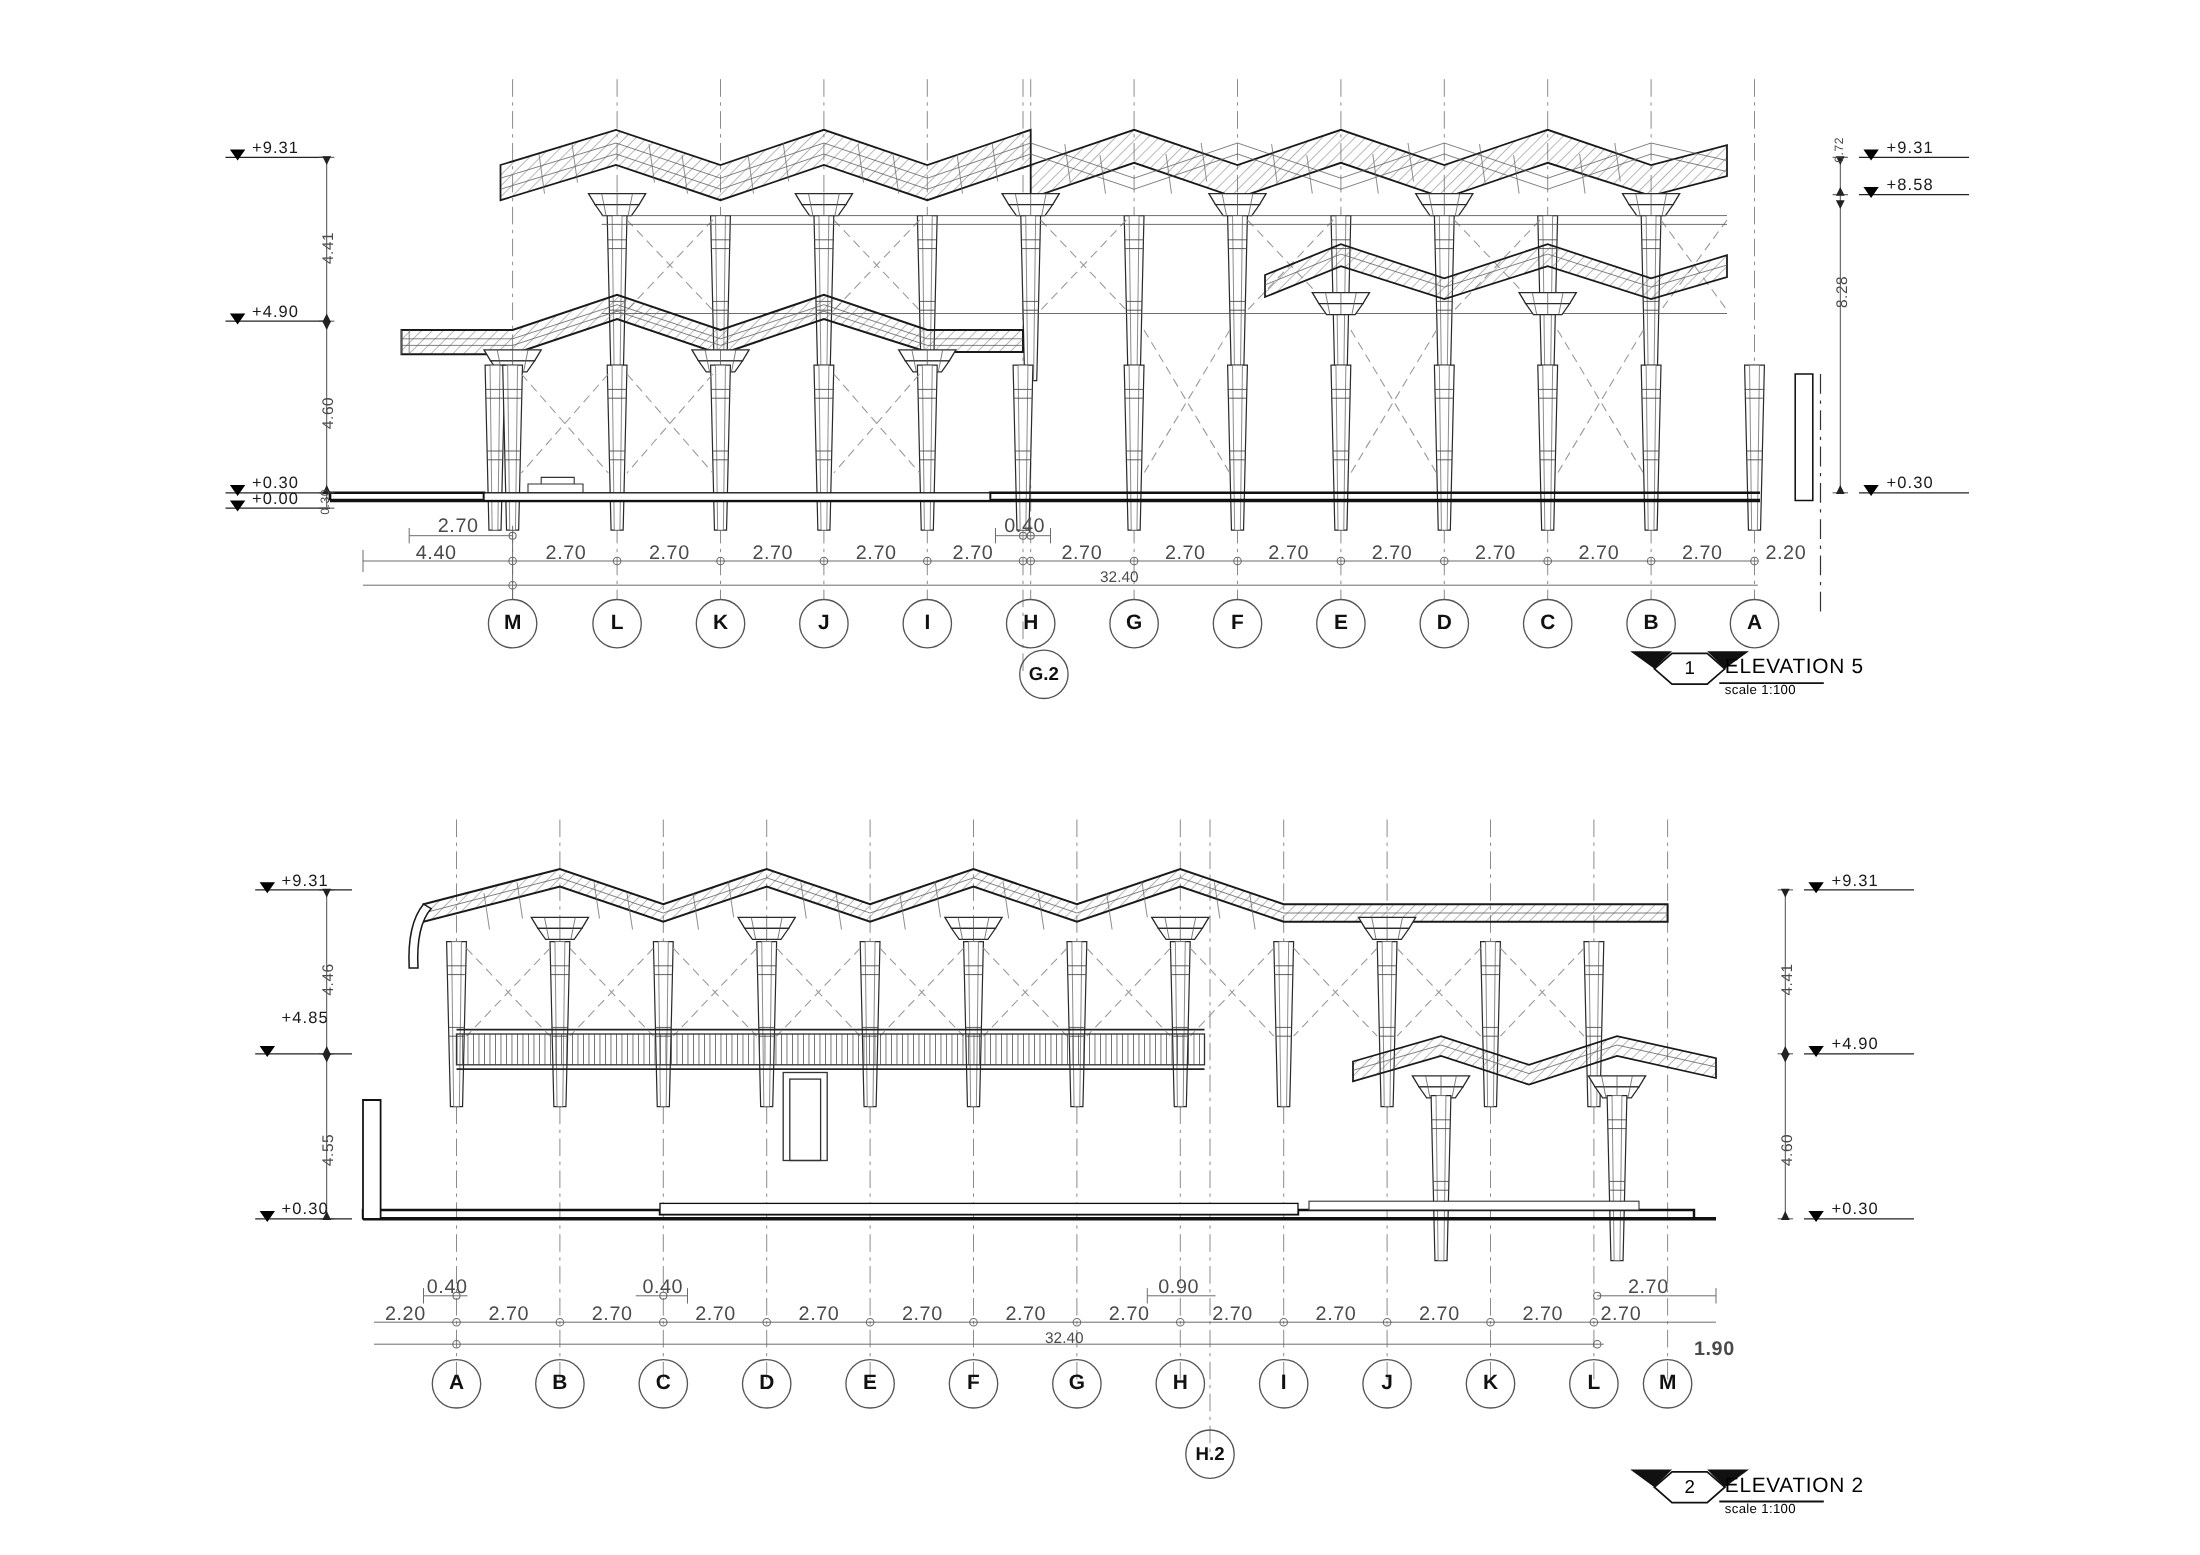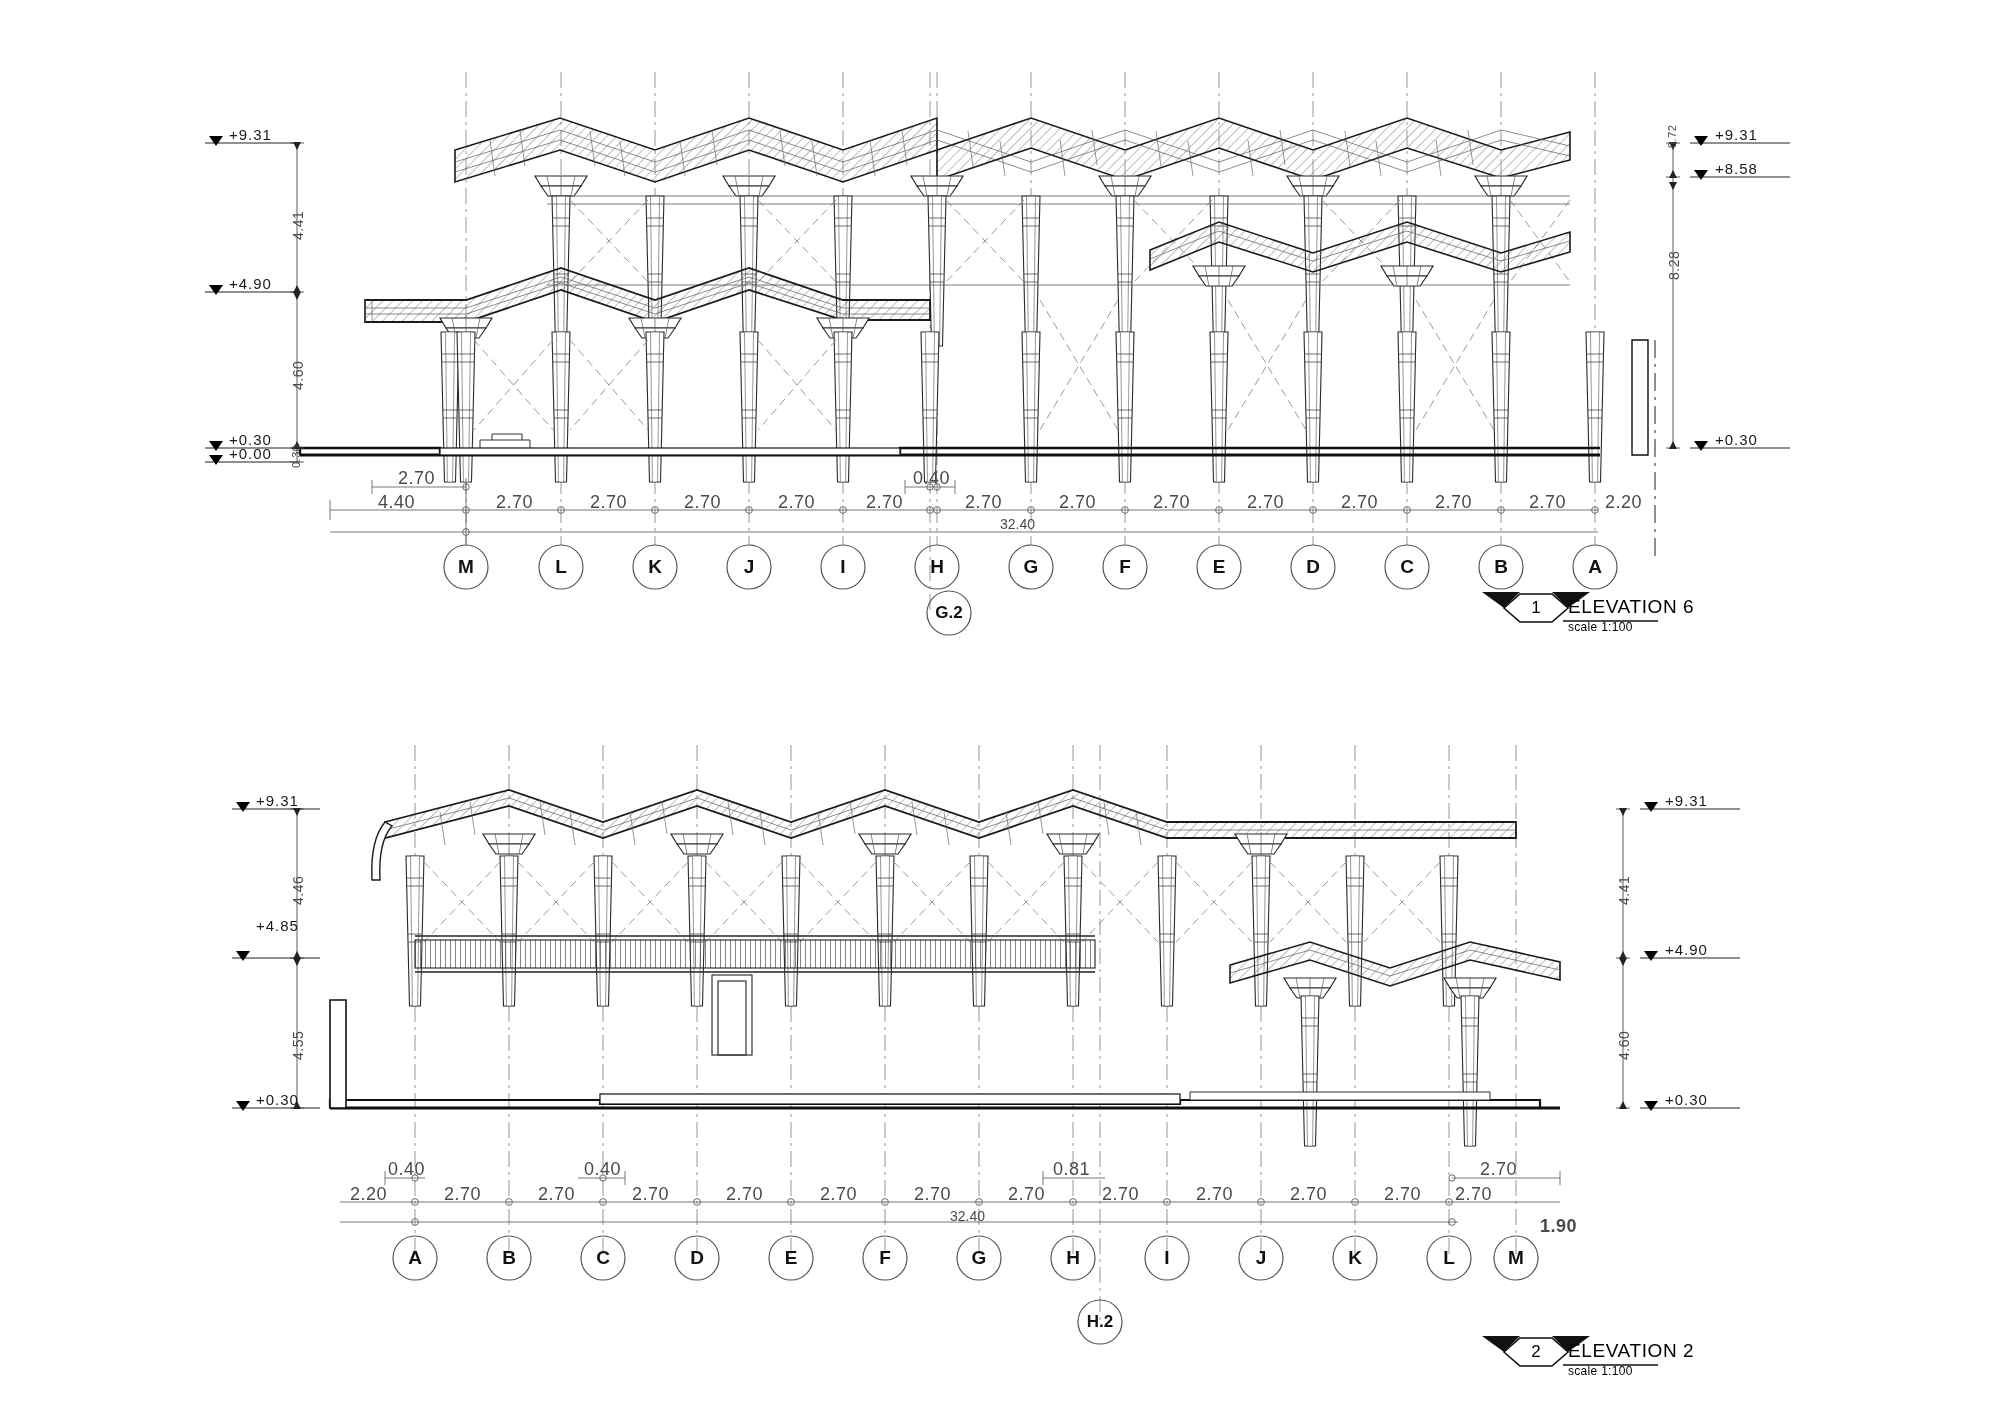--- a/index.html
+++ b/index.html
@@ -613,38 +613,38 @@
   <div class="lbl gridtxt" style="left:1015px;top:556px;width:32px;">G</div>
   <div class="lbl gridtxt" style="left:1109px;top:556px;width:32px;">F</div>
   <div class="lbl gridtxt" style="left:1203px;top:556px;width:32px;">E</div>
   <div class="lbl gridtxt" style="left:1297px;top:556px;width:32px;">D</div>
   <div class="lbl gridtxt" style="left:1391px;top:556px;width:32px;">C</div>
   <div class="lbl gridtxt" style="left:1485px;top:556px;width:32px;">B</div>
   <div class="lbl gridtxt" style="left:1579px;top:556px;width:32px;">A</div>
   <div class="lbl gridtxt" style="left:928px;top:603px;width:42px;font-size:17px;">G.2</div>
 
   <div class="lbl tagnum" style="left:1520px;top:598px;width:32px;">1</div>
-  <div class="lbl ttl" style="left:1568px;top:596px;">ELEVATION 6</div>
+  <div class="lbl ttl" style="left:1568px;top:596px;">ELEVATION 5</div>
   <div class="lbl ttl-sub" style="left:1568px;top:620px;">scale 1:100</div>
 
   <div class="lbl lvl" style="left:256px;top:792px;">+9.31</div>
   <div class="lbl lvl" style="left:256px;top:917px;">+4.85</div>
   <div class="lbl lvl" style="left:256px;top:1091px;">+0.30</div>
   <div class="lbl dimtxt-v" style="left:290px;top:905px;">4.46</div>
   <div class="lbl dimtxt-v" style="left:290px;top:1060px;">4.55</div>
 
   <div class="lbl lvl" style="left:1665px;top:792px;">+9.31</div>
   <div class="lbl lvl" style="left:1665px;top:941px;">+4.90</div>
   <div class="lbl lvl" style="left:1665px;top:1091px;">+0.30</div>
   <div class="lbl dimtxt-v" style="left:1616px;top:905px;">4.41</div>
   <div class="lbl dimtxt-v" style="left:1616px;top:1060px;">4.60</div>
 
   <div class="lbl dimtxt" style="left:388px;top:1159px;">0.40</div>
   <div class="lbl dimtxt" style="left:584px;top:1159px;">0.40</div>
-  <div class="lbl dimtxt" style="left:1053px;top:1159px;">0.81</div>
+  <div class="lbl dimtxt" style="left:1053px;top:1159px;">0.90</div>
   <div class="lbl dimtxt" style="left:1480px;top:1159px;">2.70</div>
 
   <div class="lbl dimtxt" style="left:350px;top:1184px;">2.20</div>
   <div class="lbl dimtxt" style="left:444px;top:1184px;">2.70</div>
   <div class="lbl dimtxt" style="left:538px;top:1184px;">2.70</div>
   <div class="lbl dimtxt" style="left:632px;top:1184px;">2.70</div>
   <div class="lbl dimtxt" style="left:726px;top:1184px;">2.70</div>
   <div class="lbl dimtxt" style="left:820px;top:1184px;">2.70</div>
   <div class="lbl dimtxt" style="left:914px;top:1184px;">2.70</div>
   <div class="lbl dimtxt" style="left:1008px;top:1184px;">2.70</div>

